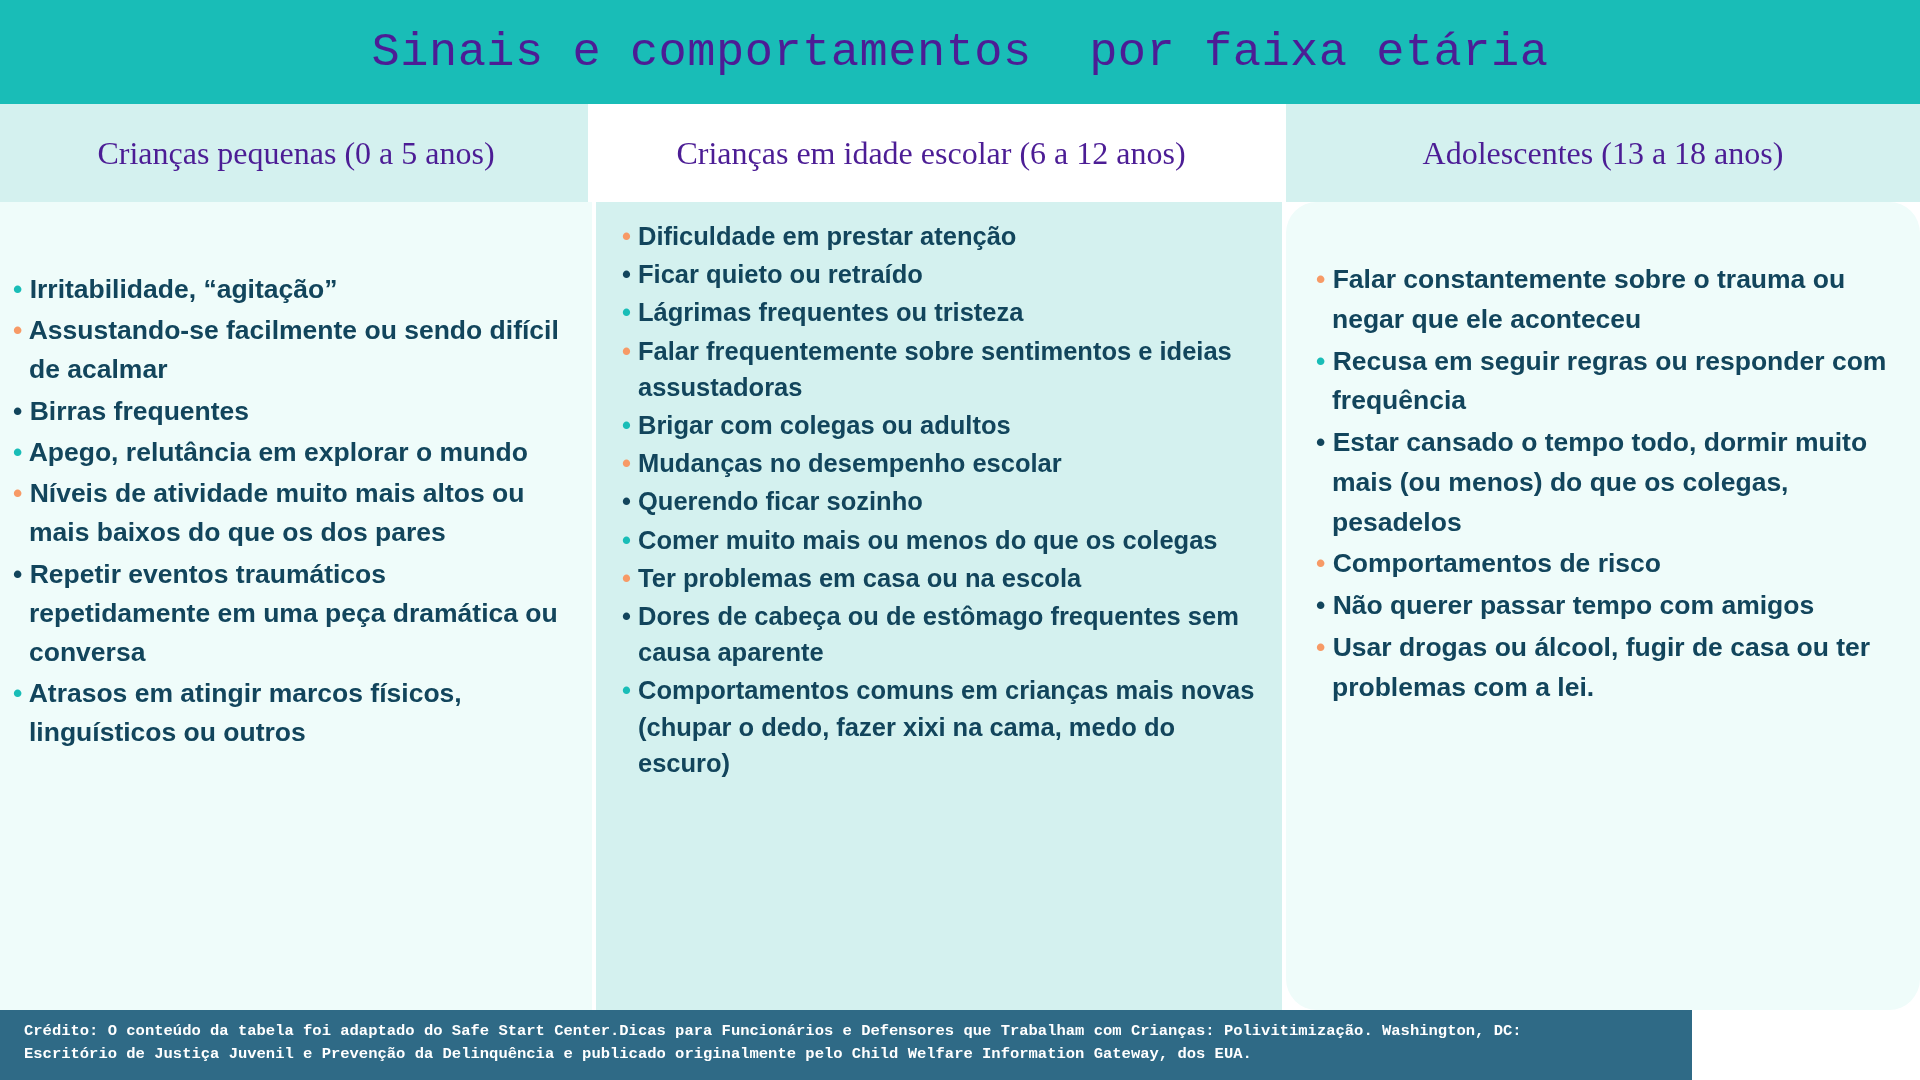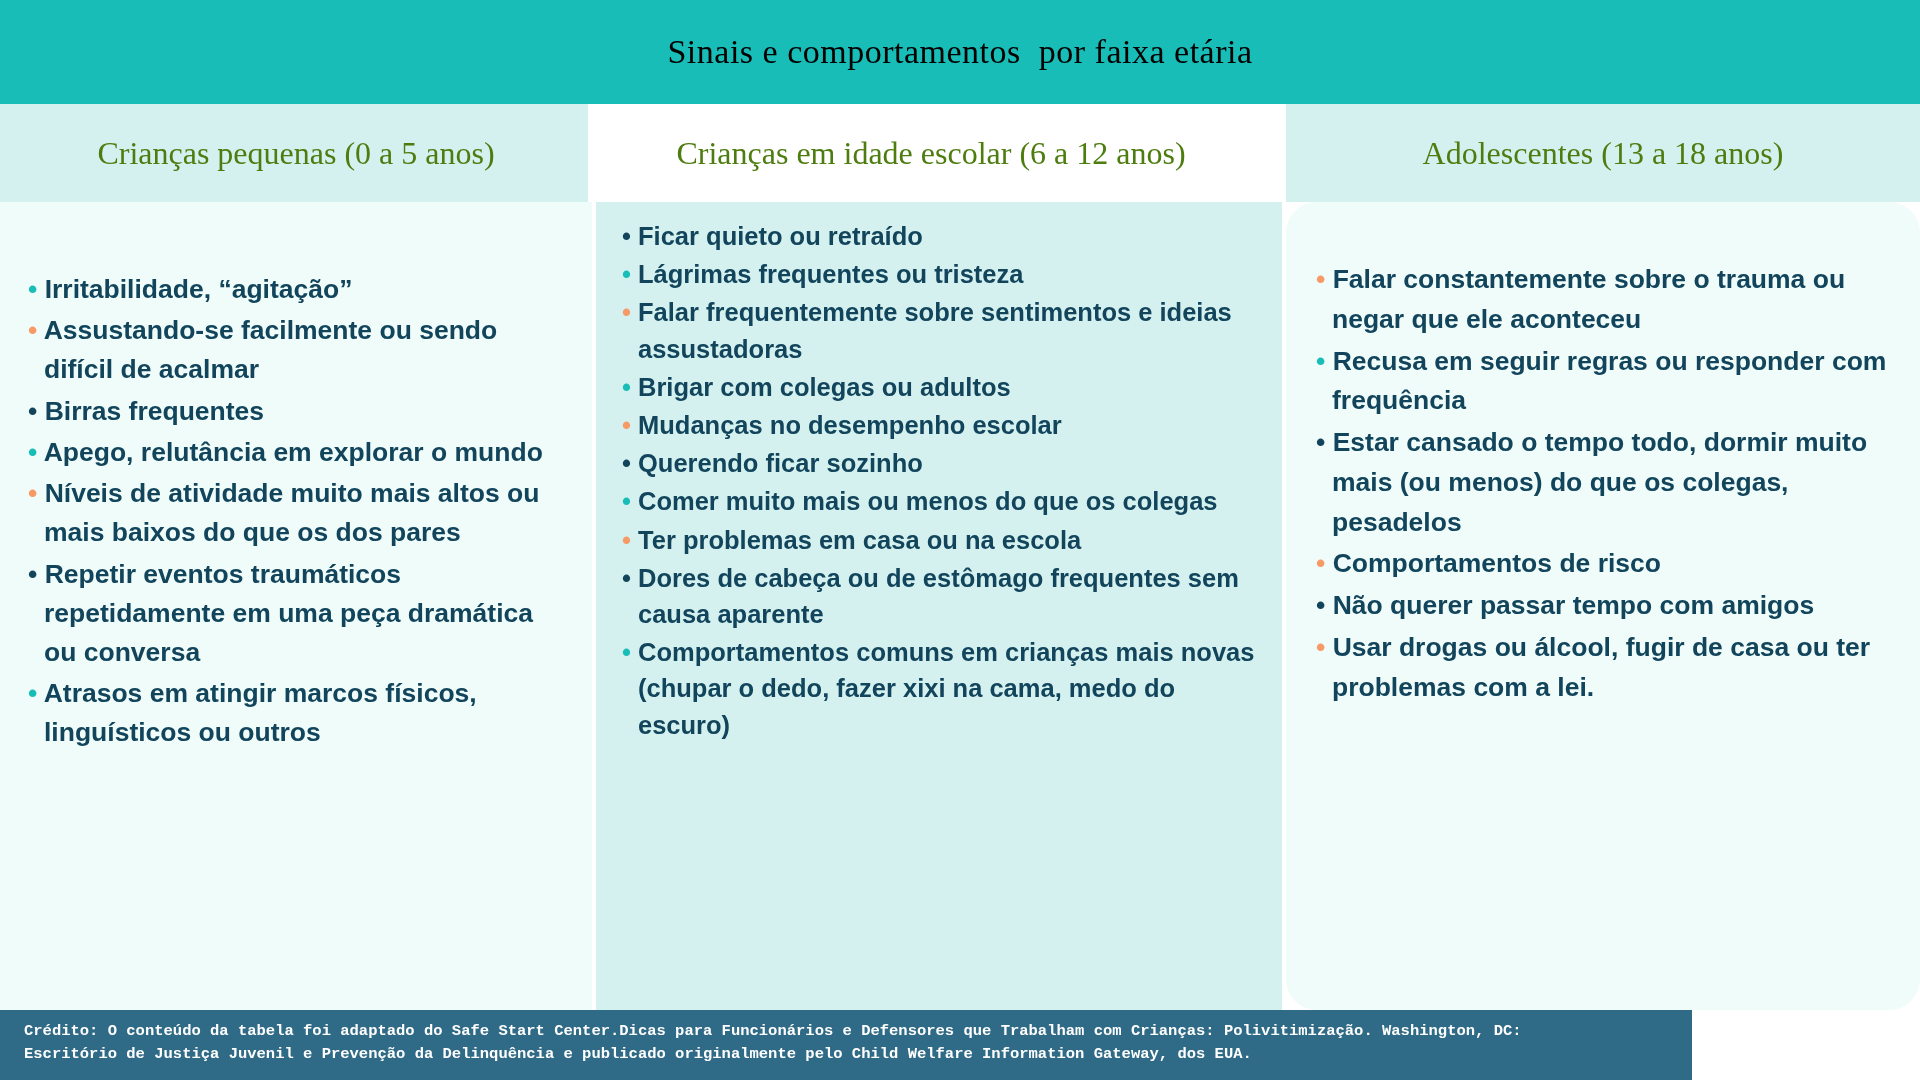--- a/index.html
+++ b/index.html
@@ -23,44 +23,44 @@
     left: 0;
     top: 0;
     width: 1920px;
     height: 104px;
     background: #19bdb7;
     display: flex;
     align-items: center;
     justify-content: center;
   }
   .title-text {
-    font-family: Liberation Serif, serif;
-    font-size: 34px;
-    color: #000000;
+    font-family: Liberation Mono, monospace;
+    font-size: 47px;
+    color: #4c1d95;
     letter-spacing: 0.5px;
     white-space: pre;
   }
   
   .header-row {
     position: absolute;
     left: 0;
     top: 104px;
     width: 1920px;
     height: 98px;
   }
   .col-head {
     position: absolute;
     top: 0;
     height: 98px;
     display: flex;
     align-items: center;
     justify-content: center;
     font-family: "Liberation Serif", serif;
     font-size: 32px;
-    color: #4d7c0f;
+    color: #4c1d95;
     text-align: center;
   }
   .head-1 { left: 0px;    width: 592px; background: #d4f1ef; }
   .head-2 { left: 588px;  width: 686px; background: #ffffff; }
   .head-3 { left: 1286px; width: 634px; background: #d4f1ef; }
 
   
   .body-row {
     position: absolute;
     left: 0;
@@ -68,21 +68,21 @@
     width: 1920px;
     height: 808px;
   }
   .col-body {
     position: absolute;
     top: 0;
     height: 808px;
     box-sizing: border-box;
     overflow: hidden;
   }
-  .body-1 { left: 0px;    width: 592px; background: #effcfa; padding: 68px 26px 0 28px; }
+  .body-1 { left: 0px;    width: 592px; background: #effcfa; padding: 68px 26px 0 13px; }
   .body-2 { left: 596px;  width: 686px; background: #d4f1ef; padding: 16px 26px 0 26px; }
   .body-3 { left: 1286px; width: 634px; background: #effcfa; padding: 58px 30px 0 30px; border-radius: 31px; }
 
   ul.items {
     list-style: none;
     margin: 0;
     padding: 0;
   }
   ul.items li {
     font-size: 26.5px;
@@ -151,20 +151,21 @@
           <li><span class="bullet b-orange">• </span><span>Assustando-se facilmente ou sendo difícil de acalmar</span></li>
           <li><span class="bullet b-navy">• </span><span>Birras frequentes</span></li>
           <li><span class="bullet b-teal">• </span><span>Apego, relutância em explorar o mundo</span></li>
           <li><span class="bullet b-orange">• </span><span>Níveis de atividade muito mais altos ou mais baixos do que os dos pares</span></li>
           <li><span class="bullet b-navy">• </span><span>Repetir eventos traumáticos repetidamente em uma peça dramática ou conversa</span></li>
           <li><span class="bullet b-teal">• </span><span>Atrasos em atingir marcos físicos, linguísticos ou outros</span></li>
         </ul>
     </div>
     <div class="col-body body-2">
       <ul class="items">
+          <li><span class="bullet b-orange">• </span><span>Dificuldade em prestar atenção</span></li>
           <li><span class="bullet b-navy">• </span><span>Ficar quieto ou retraído</span></li>
           <li><span class="bullet b-teal">• </span><span>Lágrimas frequentes ou tristeza</span></li>
           <li><span class="bullet b-orange">• </span><span>Falar frequentemente sobre sentimentos e ideias assustadoras</span></li>
           <li><span class="bullet b-teal">• </span><span>Brigar com colegas ou adultos</span></li>
           <li><span class="bullet b-orange">• </span><span>Mudanças no desempenho escolar</span></li>
           <li><span class="bullet b-navy">• </span><span>Querendo ficar sozinho</span></li>
           <li><span class="bullet b-teal">• </span><span>Comer muito mais ou menos do que os colegas</span></li>
           <li><span class="bullet b-orange">• </span><span>Ter problemas em casa ou na escola</span></li>
           <li><span class="bullet b-navy">• </span><span>Dores de cabeça ou de estômago frequentes sem causa aparente</span></li>
           <li><span class="bullet b-teal">• </span><span>Comportamentos comuns em crianças mais novas (chupar o dedo, fazer xixi na cama, medo do escuro)</span></li>

